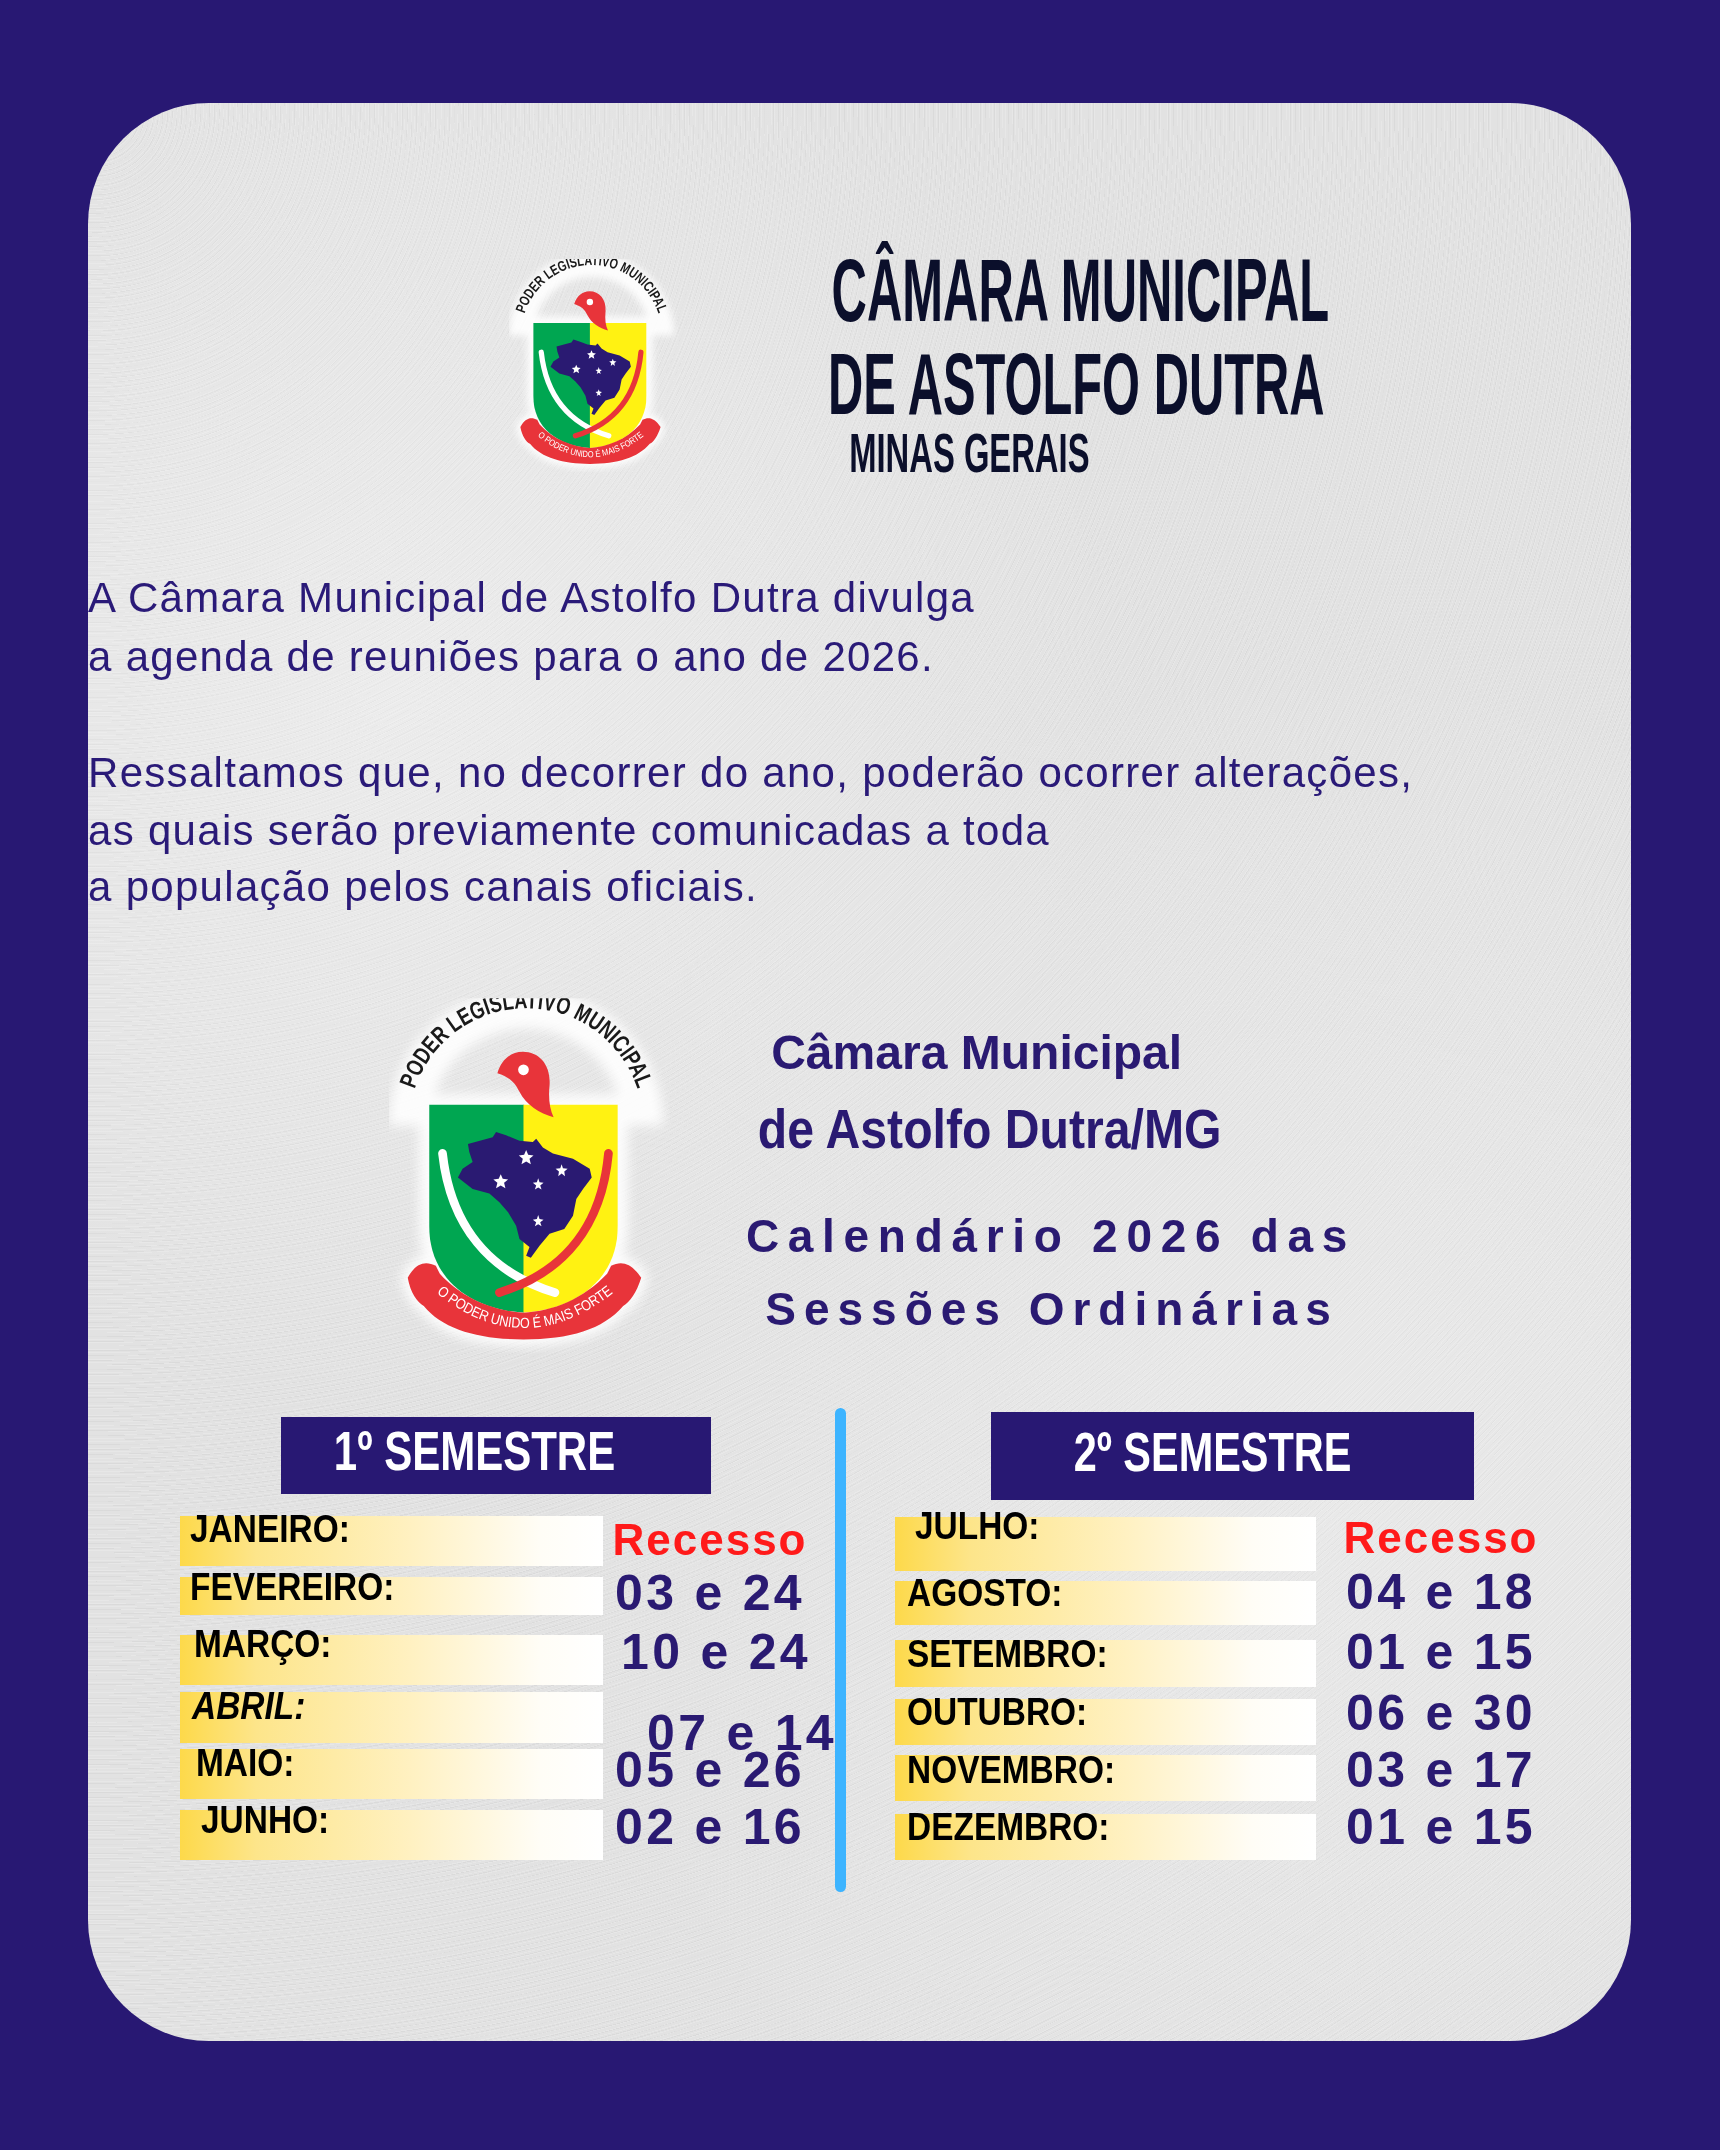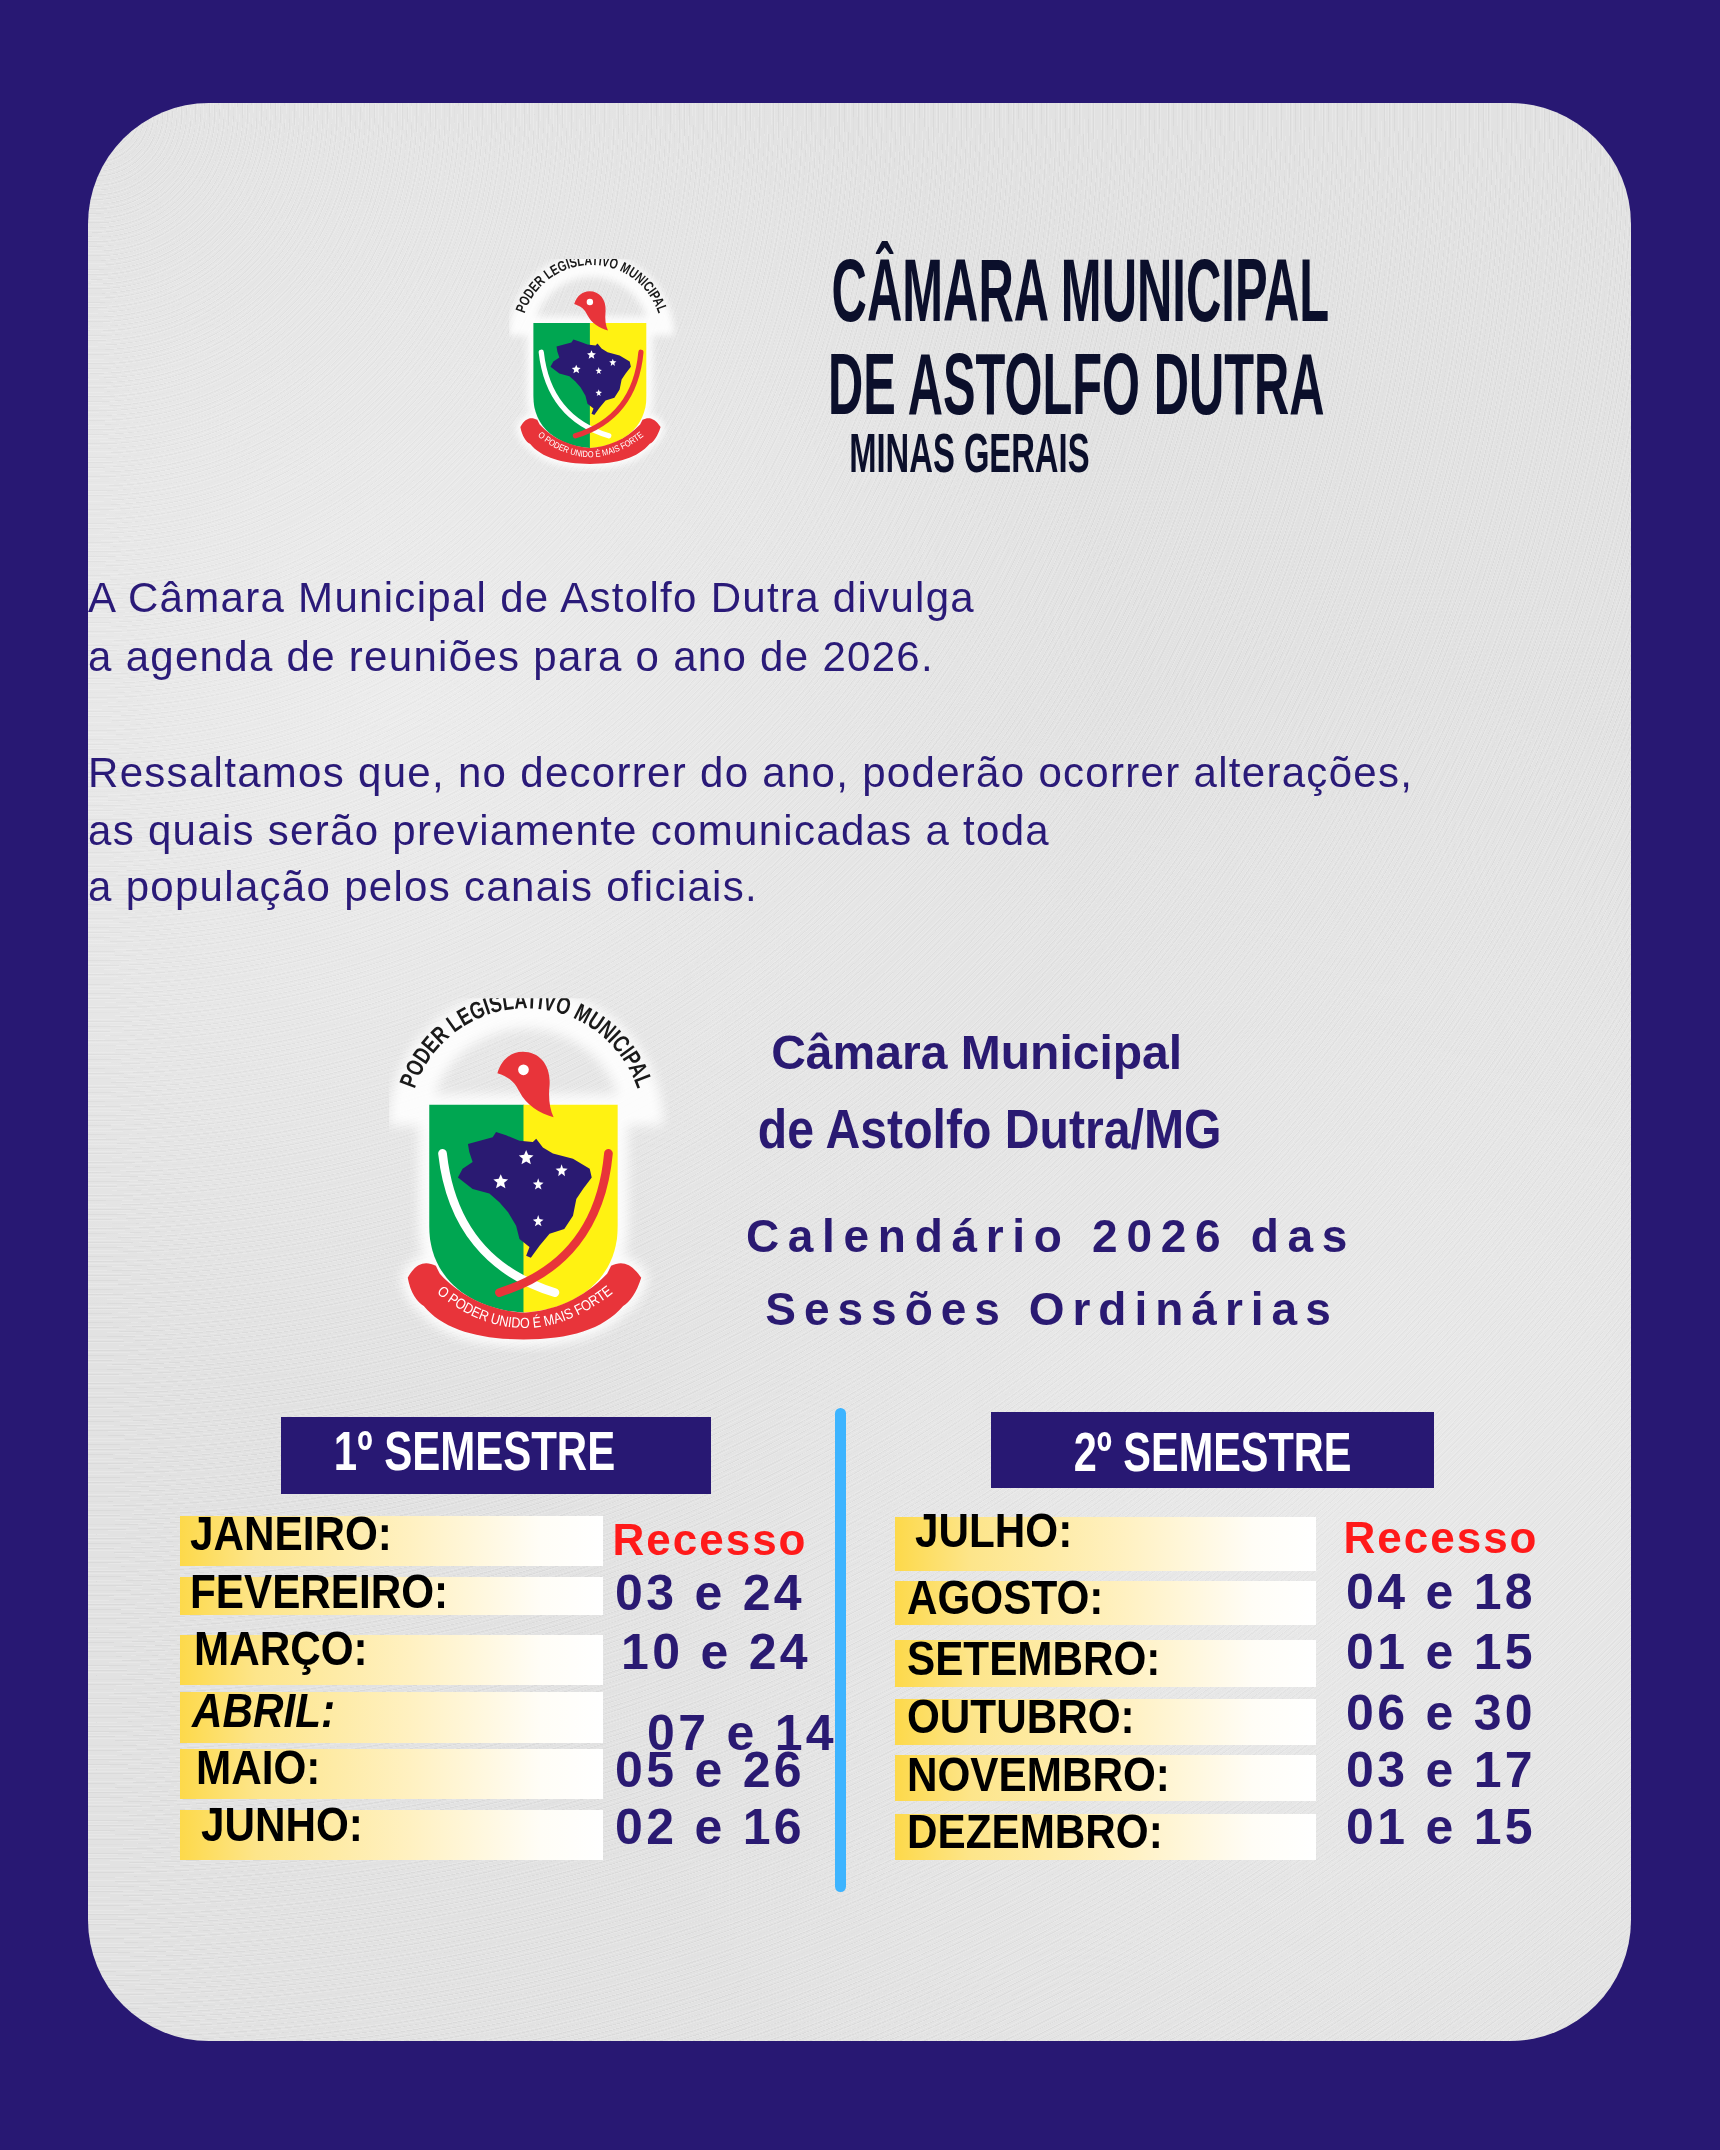--- a/index.html
+++ b/index.html
@@ -45,21 +45,21 @@
     position: absolute; background: #281873; color: #ffffff;
     font-weight: 700; font-size: 56px; line-height: 1;
   }
   .sem-box .sx { position: absolute; transform-origin: 50% 50%; }
 
   .bar {
     position: absolute;
     background: linear-gradient(90deg, #fdd94a 0%, #fde58a 18%, #fff1c2 55%, #fffdf6 85%, #ffffff 100%);
   }
   .month {
-    position: absolute; color: #000000; font-weight: 700; font-size: 48px; line-height: 1;
+    position: absolute; color: #000000; font-weight: 700; font-size: 38px; line-height: 1;
   }
   .month .sx { transform: scaleX(0.88); transform-origin: 0 50%; }
   .val {
     position: absolute; font-weight: 700; line-height: 1; text-align: center; width: 208px;
     color: #2a1a72; font-size: 50px; letter-spacing: 3.3px;
   }
   .val.recess { color: #ff1a1a; font-size: 44px; letter-spacing: 2px; }
 
   .logo { position: absolute; }
 </style>
@@ -171,21 +171,21 @@
 <div class="month" style="left:196px; top:1744px;"><span class="sx">MAIO:</span></div>
 <div class="month" style="left:201px; top:1801px;"><span class="sx">JUNHO:</span></div>
 
 <div class="val recess" style="left:606px; top:1518px;">Recesso</div>
 <div class="val" style="left:606px; top:1568px;">03 e 24</div>
 <div class="val" style="left:612px; top:1627px;">10 e 24</div>
 <div class="val" style="left:638px; top:1688px;margin-top:20px;">07 e 14</div>
 <div class="val" style="left:606px; top:1745px;">05 e 26</div>
 <div class="val" style="left:606px; top:1802px;">02 e 16</div>
 
-<div class="sem-box" style="left:991px; top:1412px; width:443px; height:76px;">
+<div class="sem-box" style="left:991px; top:1412px; width:443px; height:88px;padding-left:40px;">
   <span class="sx" style="left:0; width:443px; top:12px; text-align:center; transform:scaleX(0.74);">2º SEMESTRE</span>
 </div>
 
 <div class="bar" style="left:895px; top:1517px; width:421px; height:54px;"></div>
 <div class="bar" style="left:895px; top:1581px; width:421px; height:44px;"></div>
 <div class="bar" style="left:895px; top:1640px; width:421px; height:47px;"></div>
 <div class="bar" style="left:895px; top:1699px; width:421px; height:46px;"></div>
 <div class="bar" style="left:895px; top:1755px; width:421px; height:46px;"></div>
 <div class="bar" style="left:895px; top:1814px; width:421px; height:46px;"></div>
 

